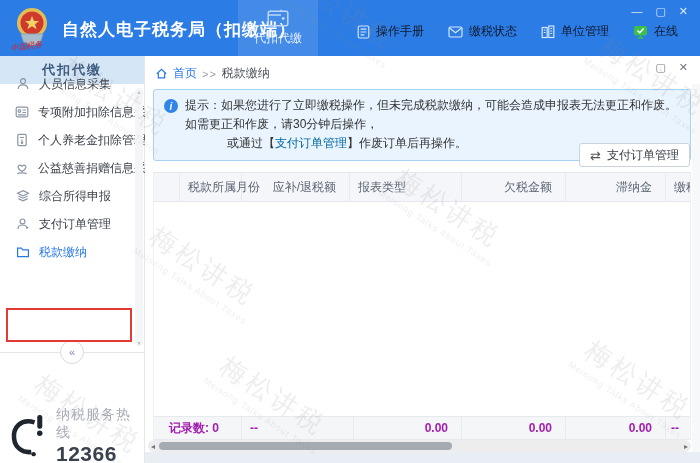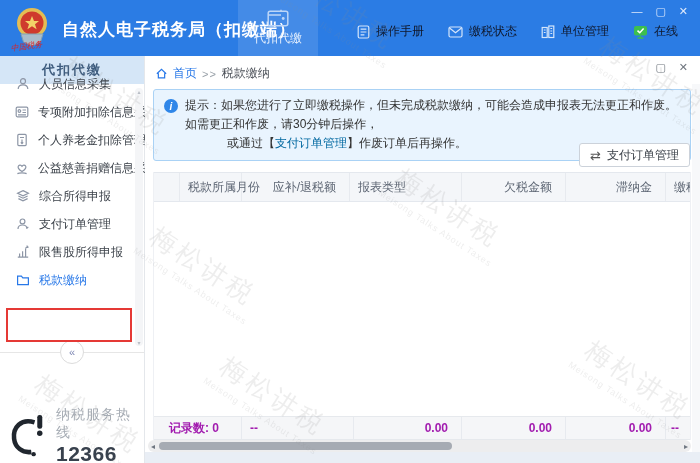--- a/index.html
+++ b/index.html
@@ -220,29 +220,20 @@
       <div class="side-item">
         <span class="si-ico">
           <svg width="14" height="14" viewBox="0 0 14 14" fill="none" stroke="#8d96a6" stroke-width="1.2">
             <circle cx="6.5" cy="4.4" r="2.4"></circle>
               <path d="M2 12 C2 9.2 4 8 6.5 8 C9 8 11 9.2 11 12"></path>
             <path d="M10.4 10.4 H12.4"></path>
           </svg>
         </span>
         <span>支付订单管理</span>
       </div>
-      <div class="side-item">
-        <span class="si-ico">
-          <svg width="14" height="14" viewBox="0 0 14 14" fill="none" stroke="#8d96a6" stroke-width="1.2">
-            <path d="M1.8 12.2 H12.2 M3.6 12 V8.6 M6.6 12 V6.2 M9.6 12 V4"></path>
-            <path d="M9.2 3.4 L12 1.4 M12 1.4 L11.8 3 M12 1.4 L10.4 1.2"></path>
-          </svg>
-        </span>
-        <span>限售股所得申报</span>
-      </div>
       <div class="side-item active">
         <span class="si-ico">
           <svg width="14" height="14" viewBox="0 0 14 14" fill="none" stroke="#2878e8" stroke-width="1.2">
             <path d="M1.6 11.6 V3.2 H5.4 L6.8 4.8 H12.4 V11.6 Z"></path>
           </svg>
         </span>
         <span>税款缴纳</span>
       </div>
     </div>
 

